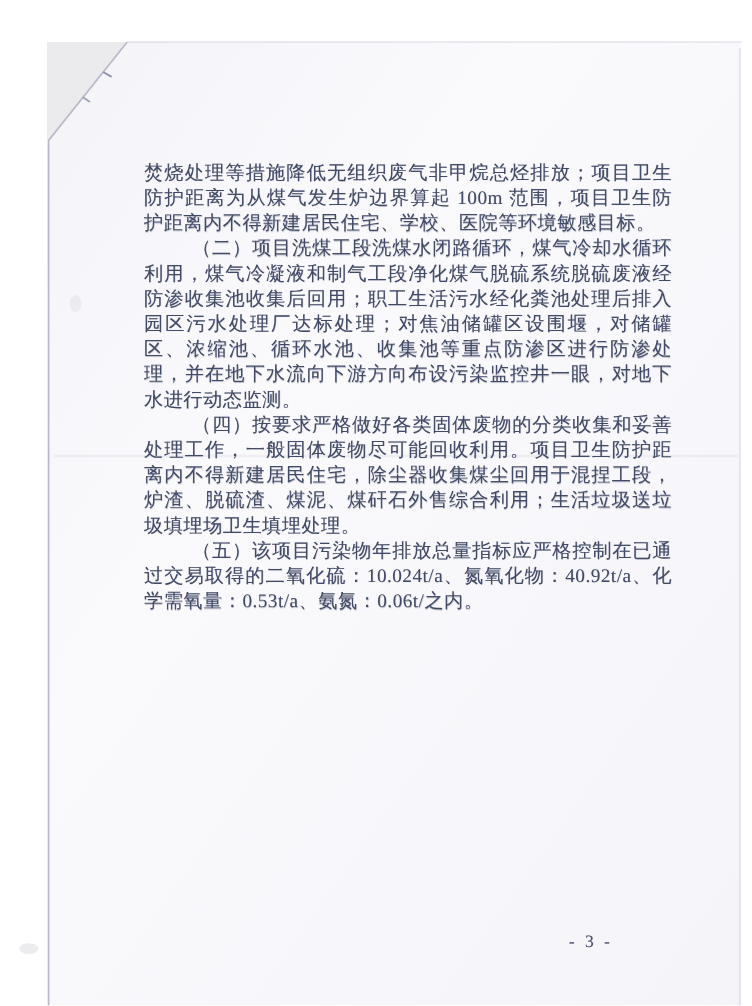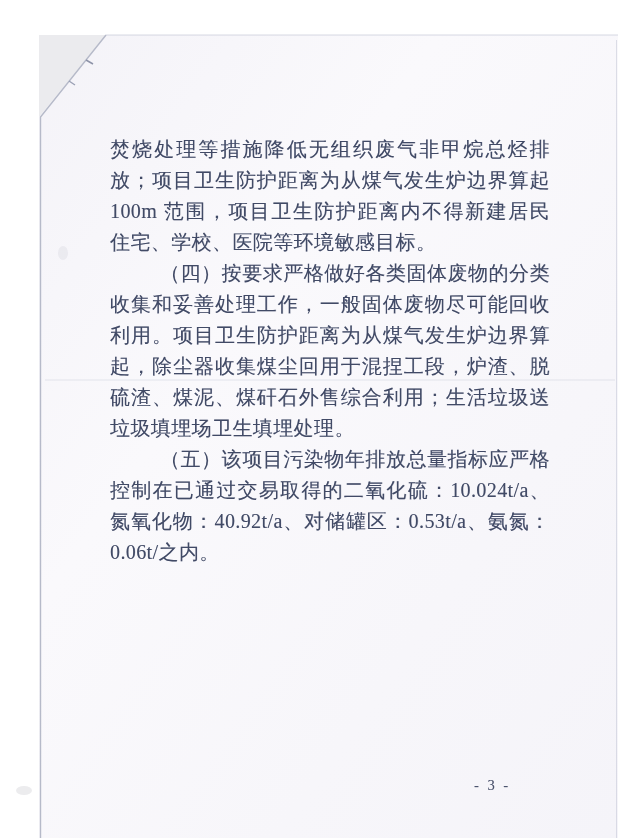--- a/index.html
+++ b/index.html
@@ -28,23 +28,23 @@
   .edges{position:absolute;left:0;top:0;width:627px;height:838px;pointer-events:none;}
   .smudge-a{
     position:absolute;left:16px;top:786px;width:16px;height:9px;border-radius:50%;
     background:rgba(150,150,162,0.18);
   }
   .smudge-b{
     position:absolute;left:58px;top:246px;width:10px;height:14px;border-radius:50%;
     background:rgba(140,142,158,0.10);
   }
   .textblock{
-    position:absolute;left:110px;top:134px;width:440px;
+    position:absolute;left:120px;top:134px;width:440px;
     color:#414a66;
-    font-size:20px;line-height:31px;
+    font-size:16px;line-height:21px;
     letter-spacing:0.4px;
     text-align:justify;
     text-shadow:0.3px 0.3px 0.6px rgba(65,74,102,0.35);
   }
   .textblock p{margin:0;padding:0;}
   .textblock p.indent{text-indent:2.5em;}
   .page-number{
     position:absolute;left:474px;top:777px;
     color:#48506a;font-size:14.5px;letter-spacing:2.5px;
     text-shadow:0.3px 0.3px 0.5px rgba(65,74,102,0.3);
@@ -65,17 +65,18 @@
   <path d="M616.5,40 L616.5,838" fill="none" stroke="rgba(176,180,200,0.4)" stroke-width="1"></path>
   <path d="M86,60 l7,4" fill="none" stroke="#8d93a8" stroke-width="1.6"></path>
   <path d="M69,81 l6,4" fill="none" stroke="#9aa0b4" stroke-width="1.4"></path>
 </svg>
 
 <div class="smudge-a"></div>
 <div class="smudge-b"></div>
 
 <div class="textblock">
   <p>焚烧处理等措施降低无组织废气非甲烷总烃排放；项目卫生防护距离为从煤气发生炉边界算起 100m 范围，项目卫生防护距离内不得新建居民住宅、学校、医院等环境敏感目标。</p>
-  <p class="indent">（四）按要求严格做好各类固体废物的分类收集和妥善处理工作，一般固体废物尽可能回收利用。项目卫生防护距离为从煤气发生炉边界算起，除尘器收集煤尘回用于混捏工段，炉渣、脱硫渣、煤泥、煤矸石外售综合利用；生活垃圾送垃圾填埋场卫生填埋处理。</p>
-  <p class="indent">（五）该项目污染物年排放总量指标应严格控制在已通过交易取得的二氧化硫：10.024t/a、氮氧化物：40.92t/a、对储罐区：0.53t/a、氨氮：0.06t/之内。</p>
+  <p class="indent">（二）项目洗煤工段洗煤水闭路循环，煤气冷却水循环利用，煤气冷凝液和制气工段净化煤气脱硫系统脱硫废液经防渗收集池收集后回用；职工生活污水经化粪池处理后排入园区污水处理厂达标处理；对焦油储罐区设围堰，对储罐区、浓缩池、循环水池、收集池等重点防渗区进行防渗处理，并在地下水流向下游方向布设污染监控井一眼，对地下水进行动态监测。</p>
+  <p class="indent">（四）按要求严格做好各类固体废物的分类收集和妥善处理工作，一般固体废物尽可能回收利用。项目卫生防护距离内不得新建居民住宅，除尘器收集煤尘回用于混捏工段，炉渣、脱硫渣、煤泥、煤矸石外售综合利用；生活垃圾送垃圾填埋场卫生填埋处理。</p>
+  <p class="indent">（五）该项目污染物年排放总量指标应严格控制在已通过交易取得的二氧化硫：10.024t/a、氮氧化物：40.92t/a、化学需氧量：0.53t/a、氨氮：0.06t/之内。</p>
 </div>
 
 <div class="page-number">- 3 -</div>
 
 </body></html>

